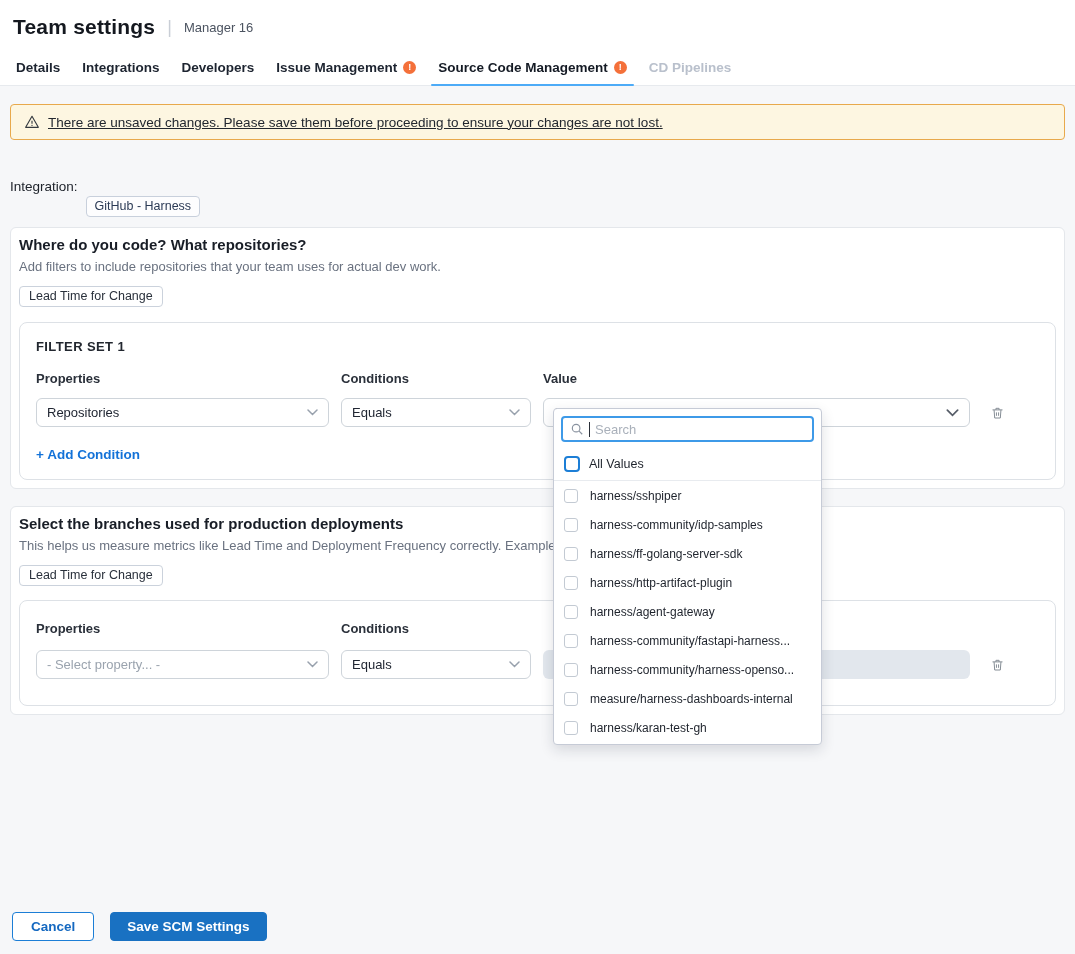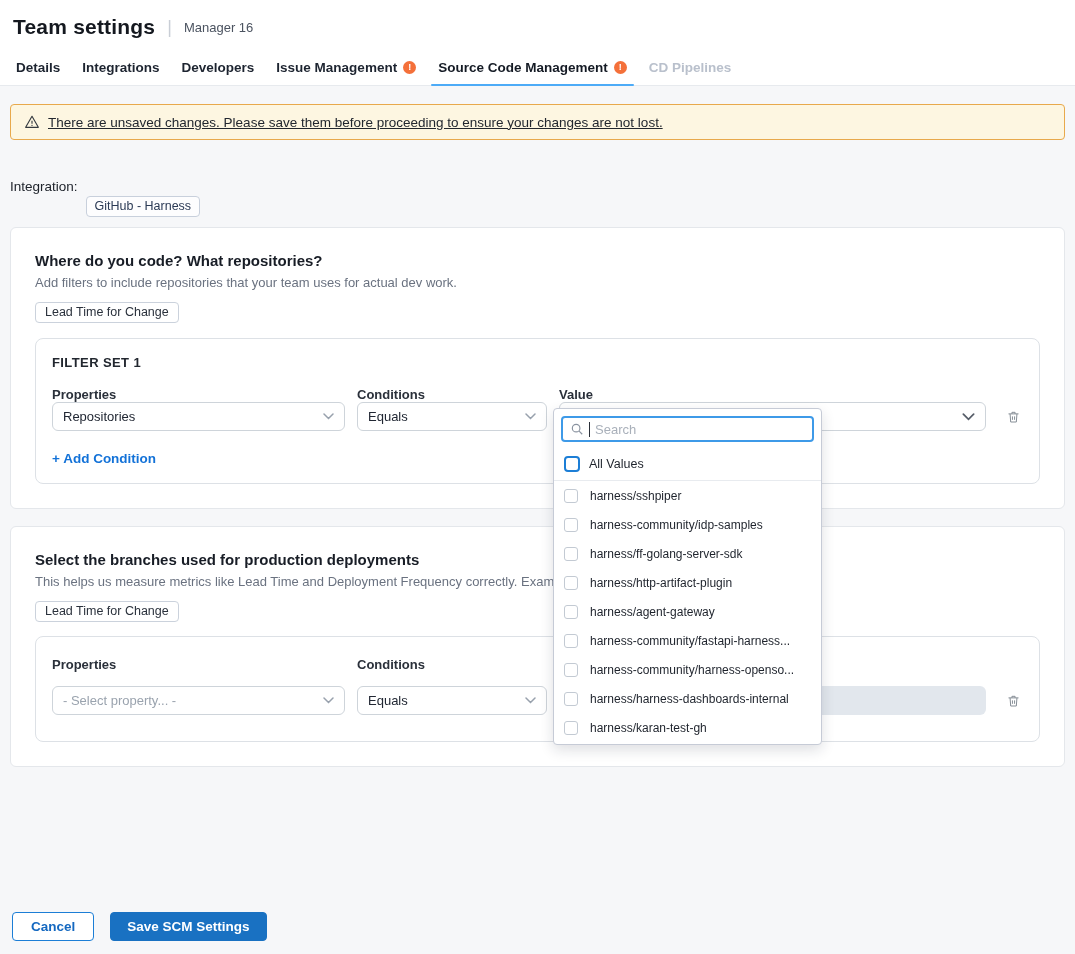--- a/index.html
+++ b/index.html
@@ -24,31 +24,31 @@
   .badge::after { content:"!"; }
 
   
   .content { padding:0 10px; }
 
   .banner { margin-top:18px; background:#fdf6e1; border:1px solid #e8a94c; border-radius:4px; height:36px; display:flex; align-items:center; gap:8px; padding:0 13px; font-size:13.5px; color:#22272f;text-decoration:underline; }
 
   .integration-row { margin-top:16px; display:flex; align-items:center; gap:8px; font-size:13.5px; color:#20252d; }
   .chip { display:inline-block; border:1px solid #c8d0dc; background:#fdfdfe; border-radius:4px; padding:2px 8px 3px; font-size:12.5px; color:#2b3a55;margin-top:40px; }
 
-  .card { margin-top:10px; background:#fff; border:1px solid #e4e7eb; border-radius:6px; padding:24px; }
+  .card { margin-top:10px; background:#fff; border:1px solid #e4e7eb; border-radius:6px; padding:8px; }
   .card + .card { margin-top:17px; }
   .card h2 { font-size:15px; font-weight:700; color:#181d26; }
   .card .desc { margin-top:6px; font-size:13px; color:#6a7280; }
   .card .tag { margin-top:12px; display:inline-block; border:1px solid #cbd2dc; background:#fff; border-radius:4px; padding:2px 9px 3px; font-size:12.5px; color:#2a313c; }
 
   .filterbox { margin-top:15px; border:1px solid #dde1e6; border-radius:8px; padding:16px; }
   .fs-label { font-size:13px; font-weight:700; letter-spacing:.4px; color:#22272f; }
   .fgrid { display:grid; grid-template-columns:293px 190px 427px 1fr; column-gap:12px; align-items:center; }
   .fgrid.labels { margin-top:17px; font-size:13px; font-weight:700; color:#2a303a; }
-  .fgrid.controls { }
+  .fgrid.controls { margin-top:12px; }
 
   .select { height:29px; border:1px solid #ced4da; border-radius:6px; background:#fff; display:flex; align-items:center; justify-content:space-between; padding:0 10px; font-size:13px; color:#212733; cursor:pointer; }
   .select .ph { color:#9aa3ae; }
   .select.strong span:first-child { font-weight:600; }
   .disabled-field { height:29px; border-radius:6px; background:#e2e7ed; }
 
   .trash-btn { background:none; border:none; cursor:pointer; padding:2px; justify-self:start; margin-left:6px; display:flex; }
 
   .add-cond { margin-top:20px; font-size:13.5px; font-weight:700; color:#1372d8; cursor:pointer; display:inline-block; }
 
@@ -266,21 +266,21 @@
     <div class="opt">
       <span class="cb"></span>
       <span>harness-community/fastapi-harness...</span>
     </div>
     <div class="opt">
       <span class="cb"></span>
       <span>harness-community/harness-openso...</span>
     </div>
     <div class="opt">
       <span class="cb"></span>
-      <span>harness/harness-dashboards-internal</span>
+      <span>measure/harness-dashboards-internal</span>
     </div>
     <div class="opt">
       <span class="cb"></span>
       <span>harness/karan-test-gh</span>
     </div>
     <div class="opt">
       
       
     </div>
   </div>

